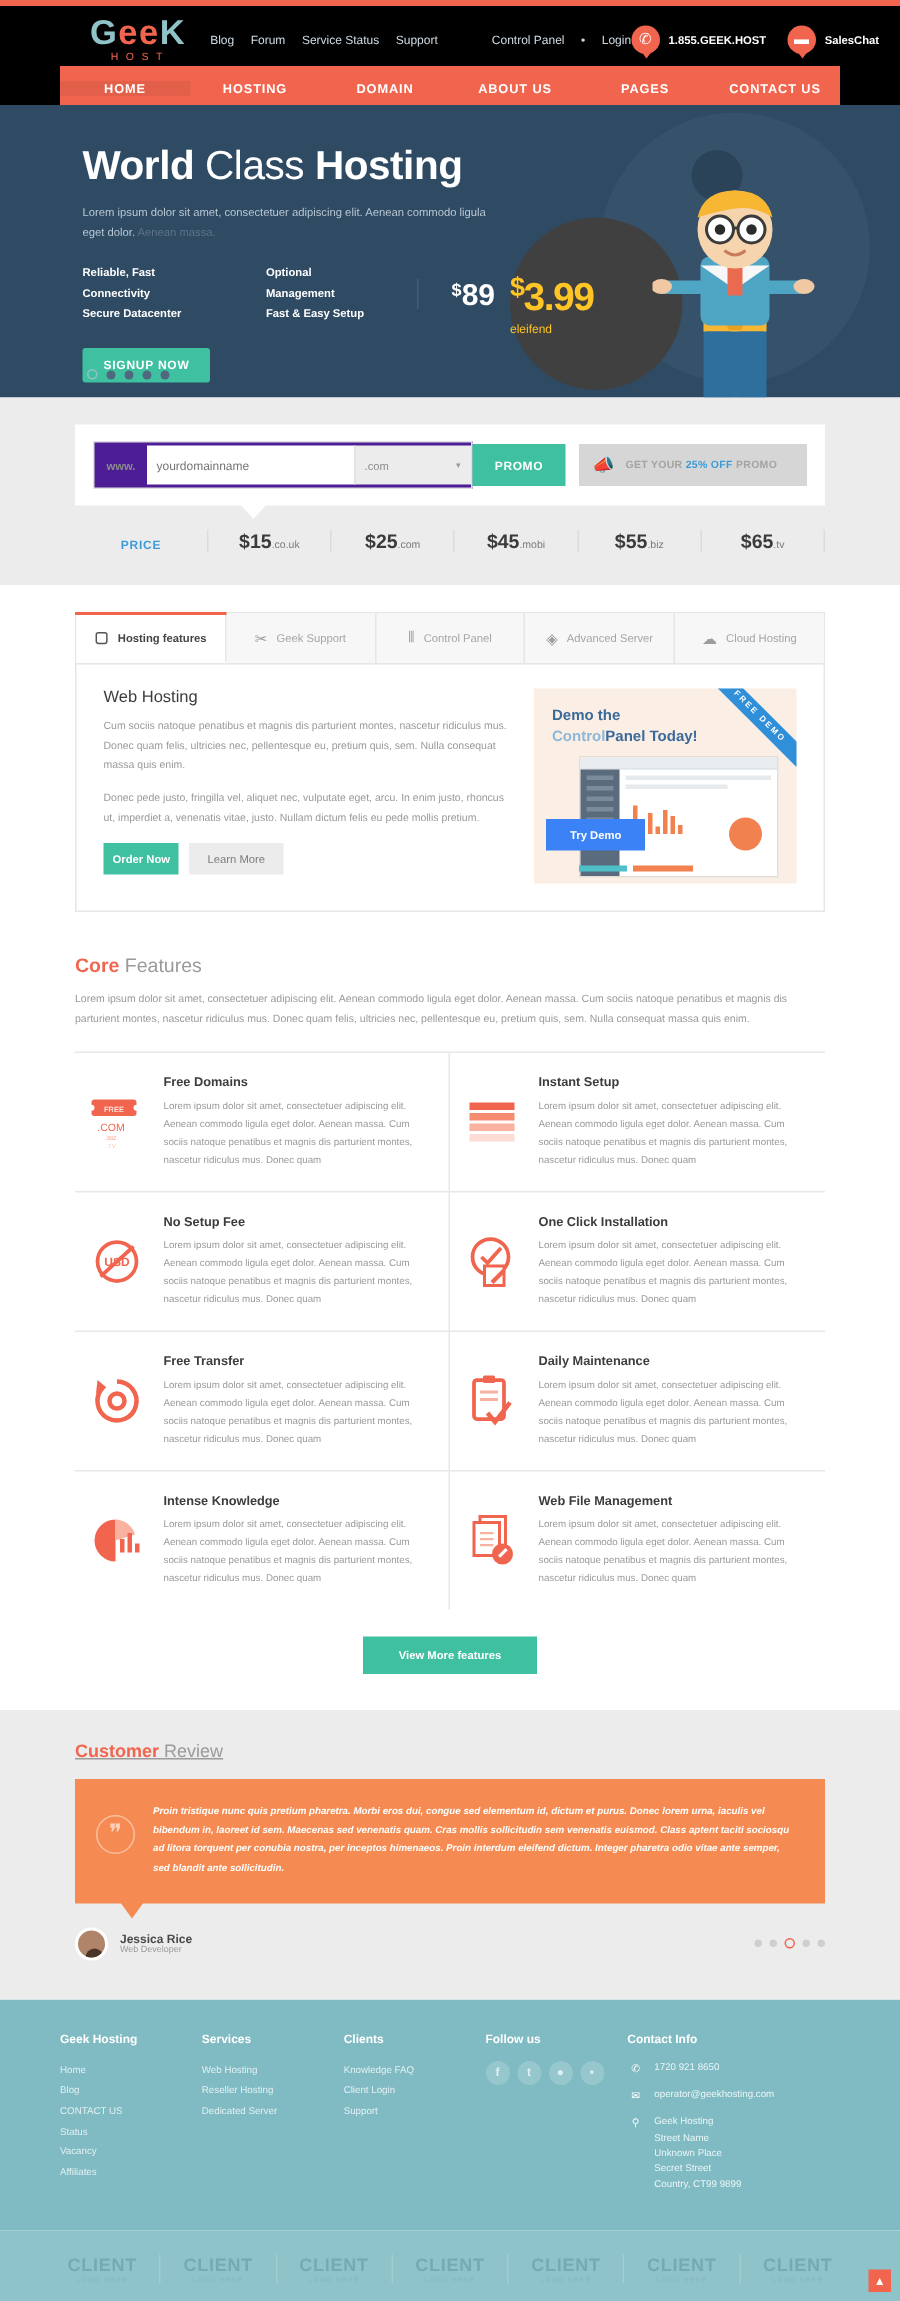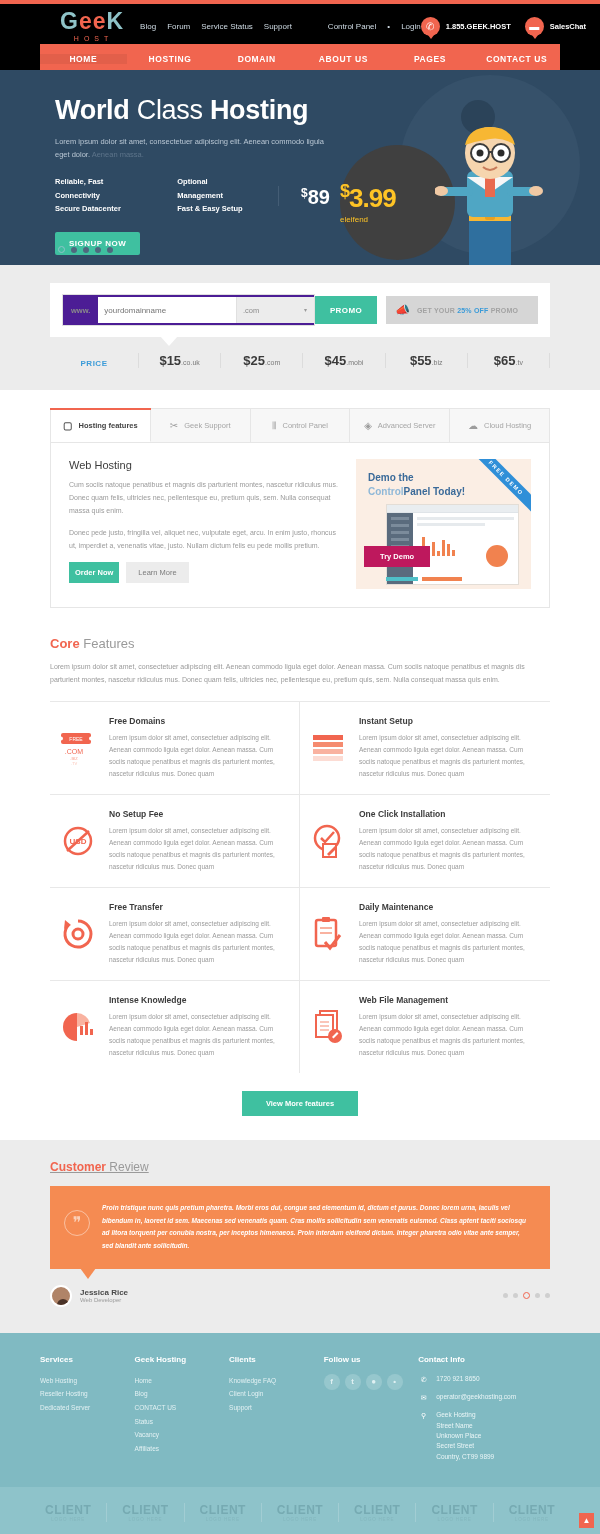--- a/index.html
+++ b/index.html
@@ -202,21 +202,21 @@
   .ds-bar { height: 8px; background: #e9edf0; border-bottom: 1px solid #dfe4e8; }
   .ds-body { display: flex; height: calc(100% - 8px); }
   .ds-side { width: 26px; background: #5a6b7d; }
   .ds-side i { display:block; height:3px; background:#7b8b9b; margin:4px 4px; }
   .ds-main { flex: 1; padding: 4px; }
   .ds-line { height: 3px; background: #e6eaed; margin-bottom: 3px; }
   .ds-chart { display: flex; align-items: flex-end; gap: 2px; height: 26px; margin-top: 4px; }
   .ds-chart i { display: block; width: 3px; background: #f1824f; }
   .ds-circle { position: absolute; right: 10px; top: 40px; width: 22px; height: 22px; border-radius: 50%; background: #f1824f; }
   .btn-trydemo {
-    position: absolute; left: 8px; bottom: 22px; background: #be185d; color: #fff;
+    position: absolute; left: 8px; bottom: 22px; background: #3b82f6; color: #fff;
     font-size: 7.5px; font-weight: bold; padding: 6px 16px; border: none; cursor: pointer;
   }
   .ds-teal { position: absolute; left: 30px; bottom: 8px; width: 32px; height: 4px; background: #4fc0c8; }
   .ds-orange { position: absolute; left: 66px; bottom: 8px; width: 40px; height: 4px; background: #f1824f; }
   
   .core { padding: 8px 50px 0; }
   .core h2 { font-size: 13px; font-weight: normal; color: #9a9a9a; margin-bottom: 10px; }
   .core h2 b { color: #f1654f; font-weight: bold; }
   .core-desc { font-size: 7px; color: #9a9a9a; line-height: 1.85; }
   .feat-grid { display: flex; flex-wrap: wrap; margin-top: 14px; border-top: 1px solid #e8e8e8; }
@@ -661,35 +661,35 @@
       <span></span>
       <span class="on"></span>
       <span></span>
       <span></span>
     </div>
   </div>
 </div>
 
 <div class="footer">
   <div class="fcol">
-    <h5>Services</h5>
-    <a href="#">Web Hosting</a>
-    <a href="#">Reseller Hosting</a>
-    <a href="#">Dedicated Server</a>
-  </div>
-  <div class="fcol">
     <h5>Geek Hosting</h5>
     <a href="#">Home</a>
     <a href="#">Blog</a>
     <a href="#">CONTACT US</a>
     <a href="#">Status</a>
     <a href="#">Vacancy</a>
     <a href="#">Affiliates</a>
   </div>
   <div class="fcol">
+    <h5>Services</h5>
+    <a href="#">Web Hosting</a>
+    <a href="#">Reseller Hosting</a>
+    <a href="#">Dedicated Server</a>
+  </div>
+  <div class="fcol">
     <h5>Clients</h5>
     <a href="#">Knowledge FAQ</a>
     <a href="#">Client Login</a>
     <a href="#">Support</a>
   </div>
   <div class="fcol">
     <h5>Follow us</h5>
     <div class="socials">
       <span class="soc">f</span>
       <span class="soc">t</span>

